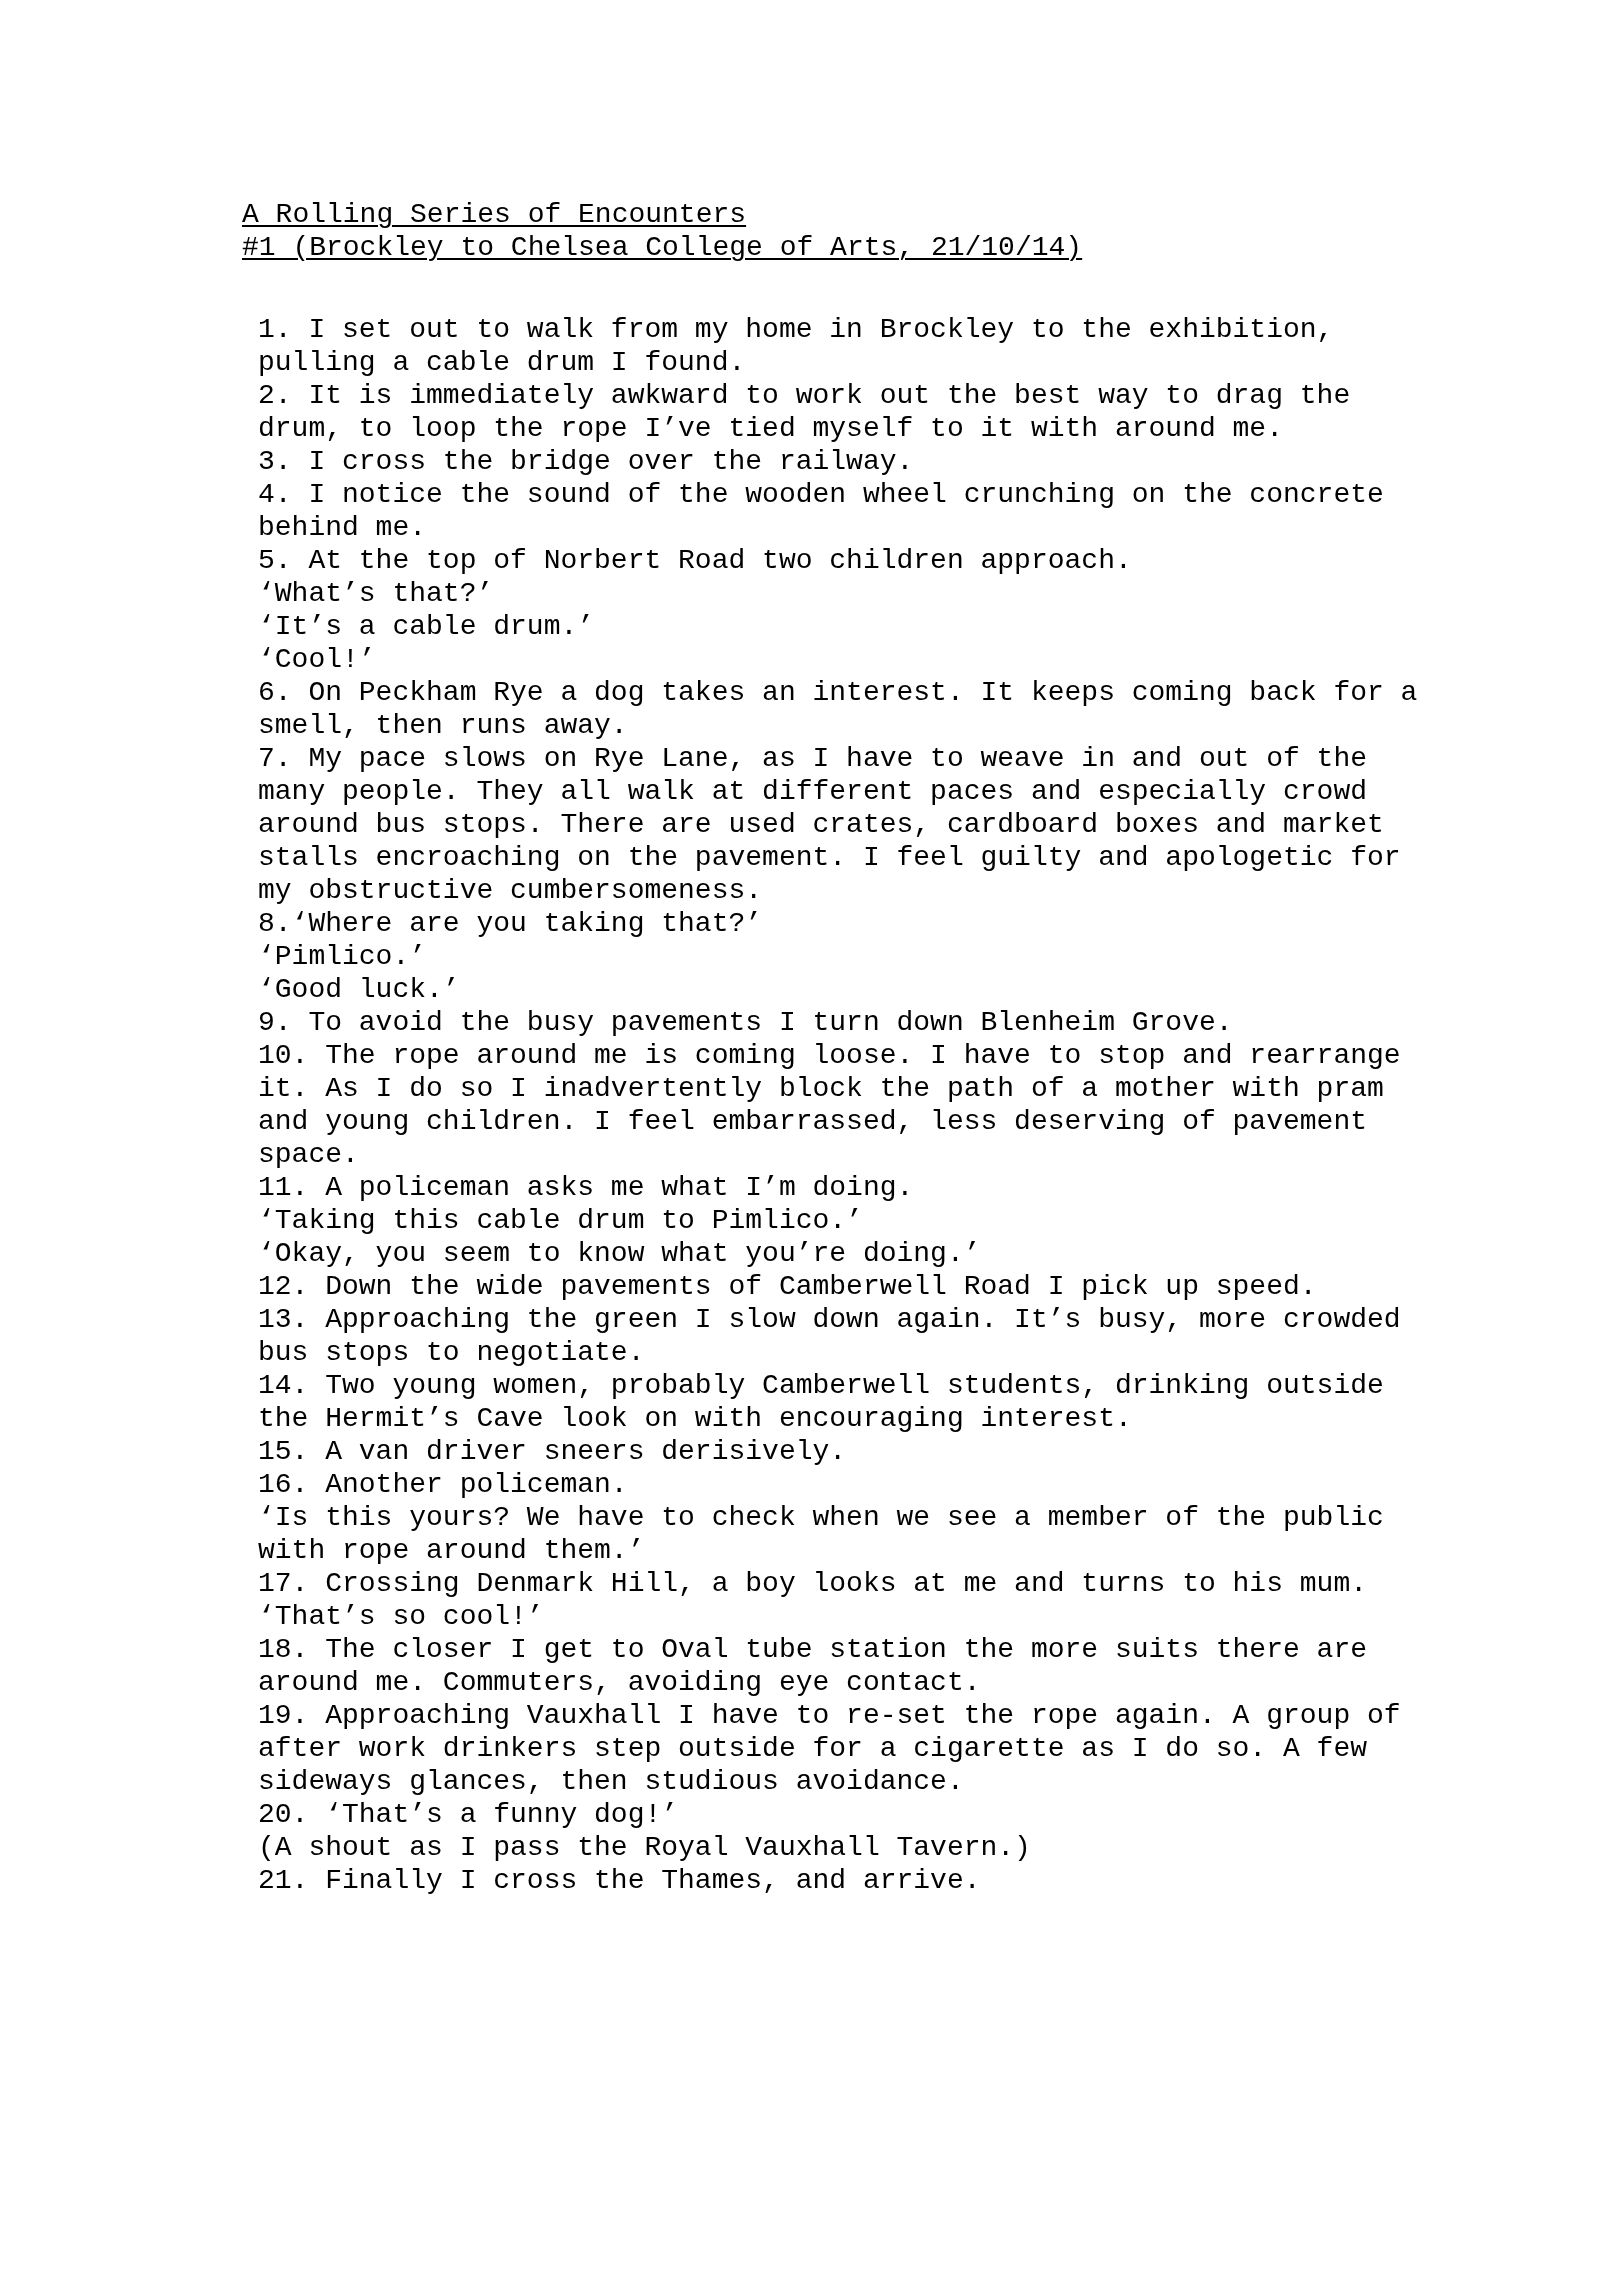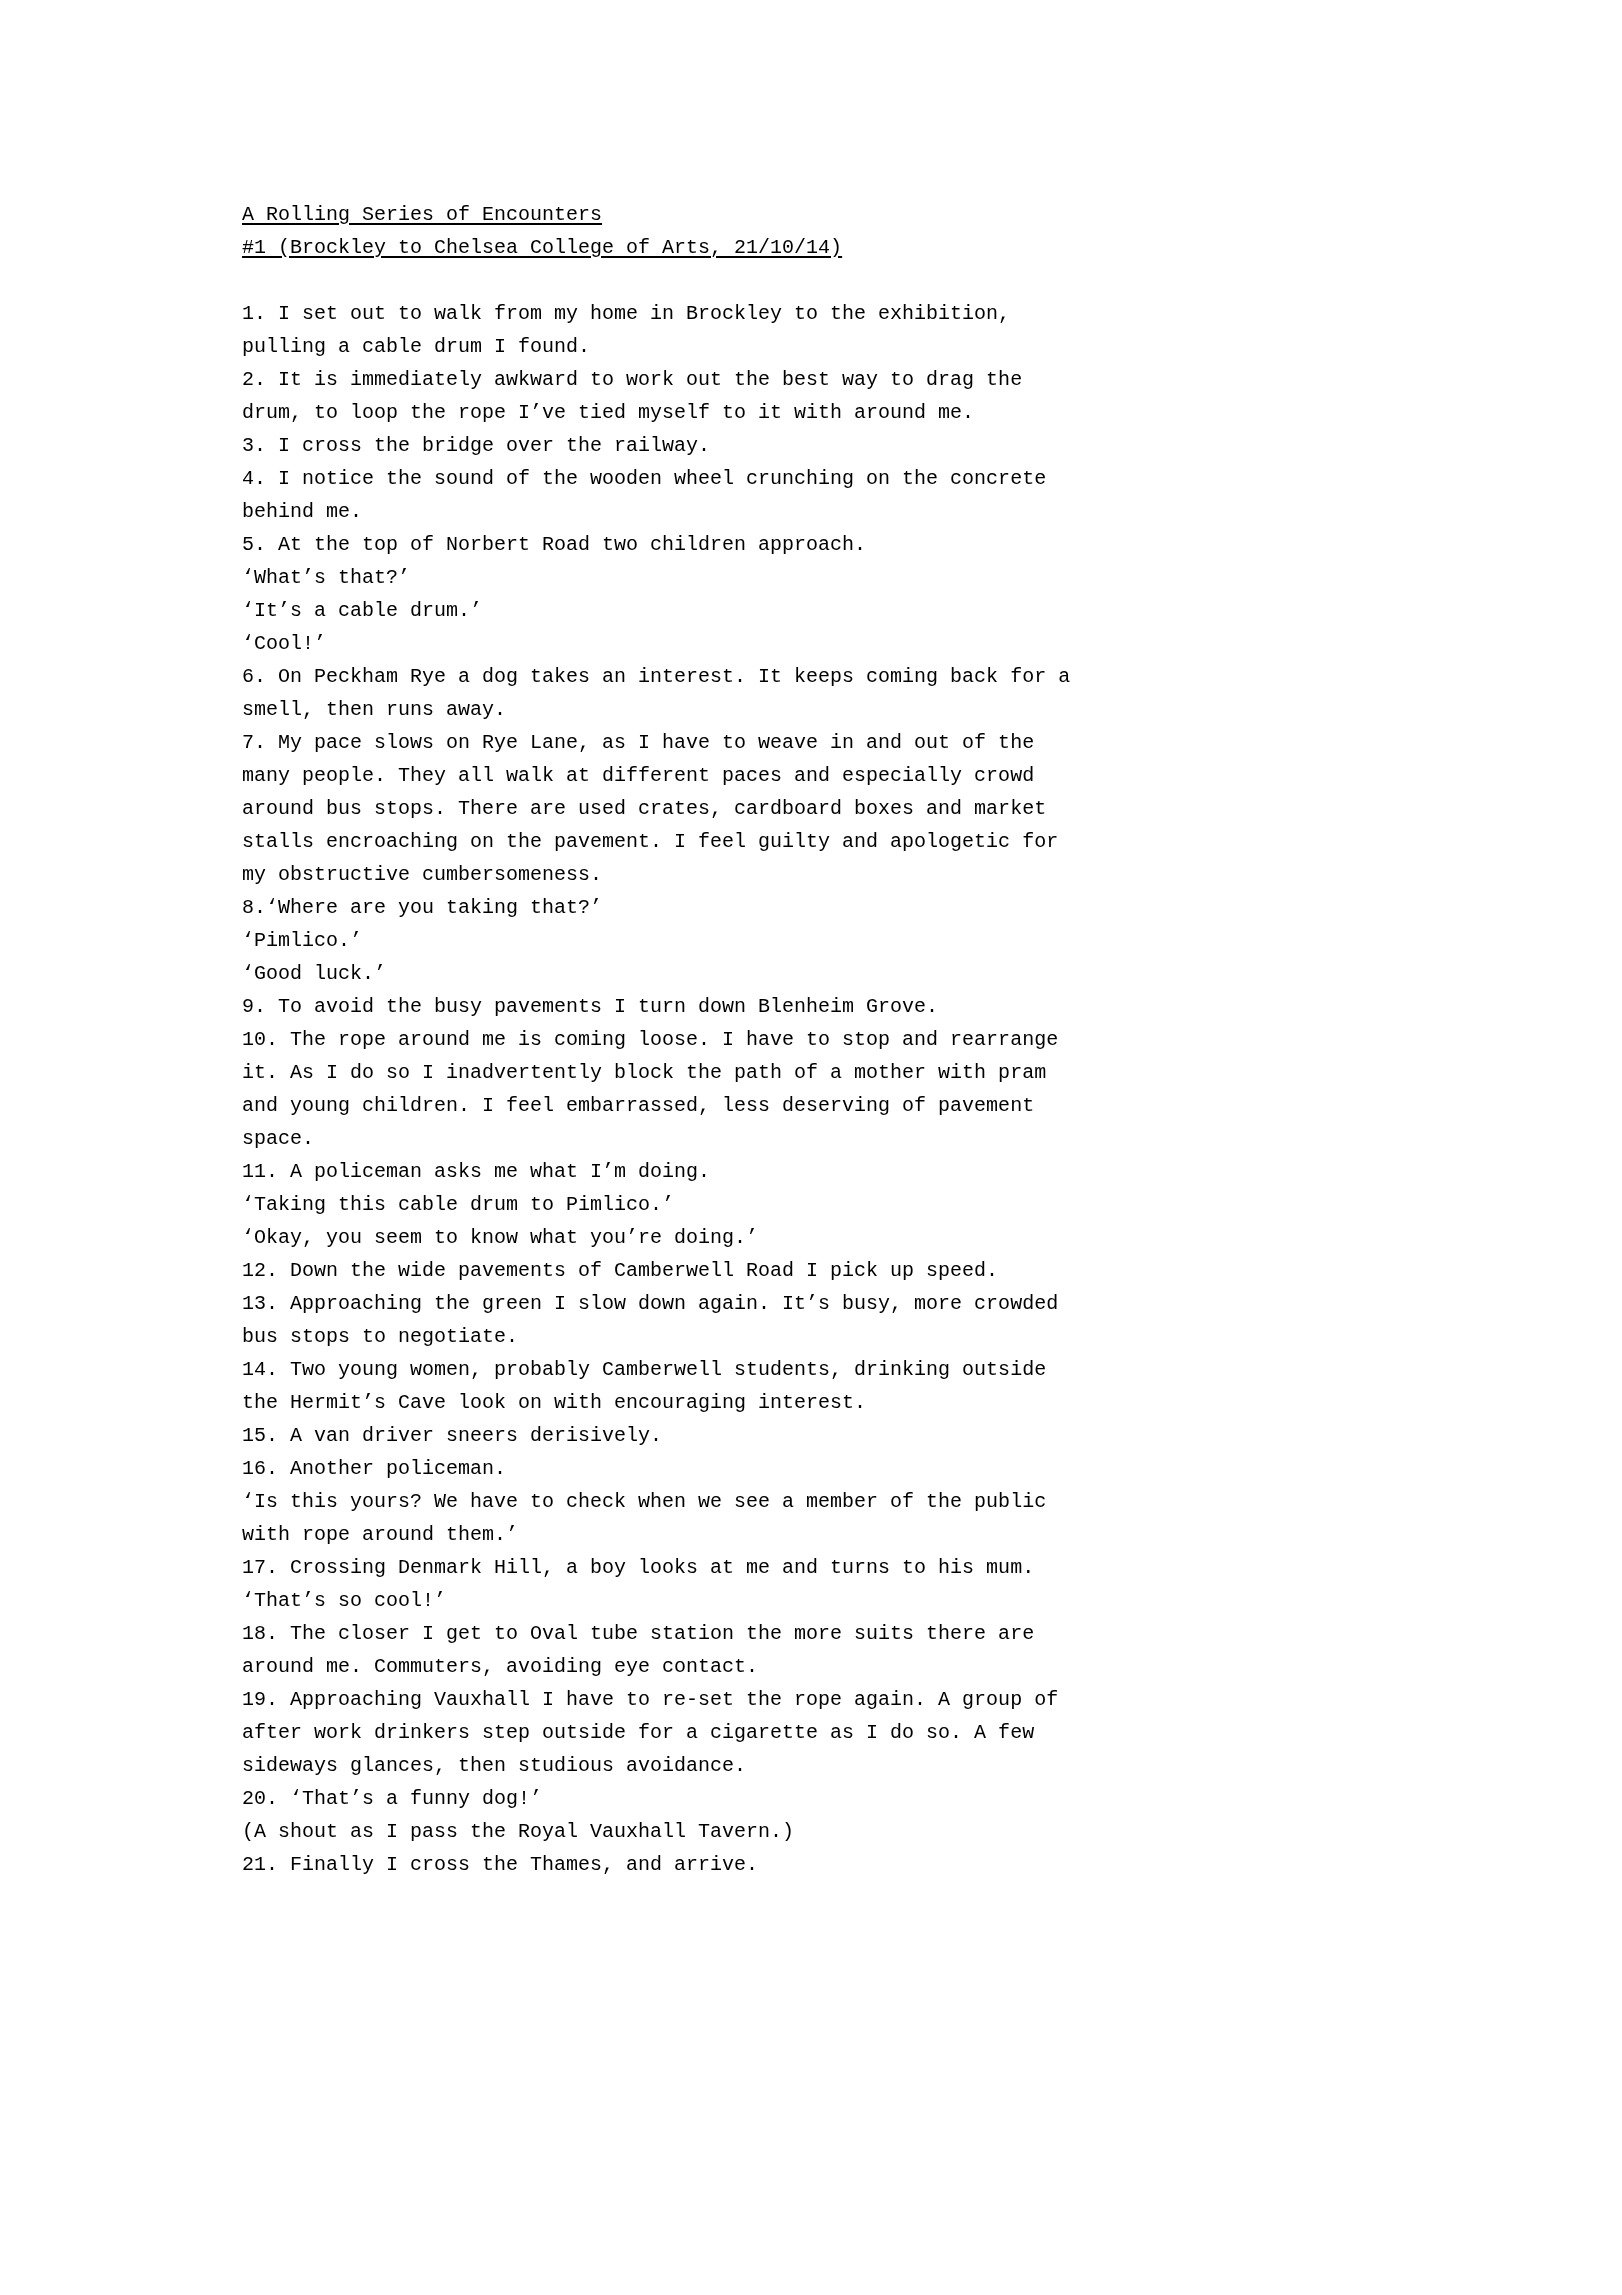--- a/index.html
+++ b/index.html
@@ -12,38 +12,38 @@
     background: #ffffff;
     position: relative;
     overflow: hidden;
   }
   .sheet {
     position: absolute;
     left: 242px;
     top: 198px;
     color: #000000;
     font-family: "Liberation Mono", "DejaVu Sans Mono", monospace;
-    font-size: 20px;
+    font-size: 28px;
     line-height: 33px;
     font-weight: normal;
   }
   .title-line {
     height: 33px;
     white-space: pre;
   }
   .title-line span {
     text-decoration: underline;
     text-decoration-thickness: 2px;
     text-underline-offset: 3.3px;
   }
   .blank-line {
     height: 33px;
   }
   pre.body-text {
-    margin: 0;
+    margin: 16px;
     padding: 0;
     font: inherit;
     white-space: pre;
   }
 </style>
 </head>
 <body>
 
 <div class="sheet">
   <div class="title-line"><span>A Rolling Series of Encounters</span></div>

